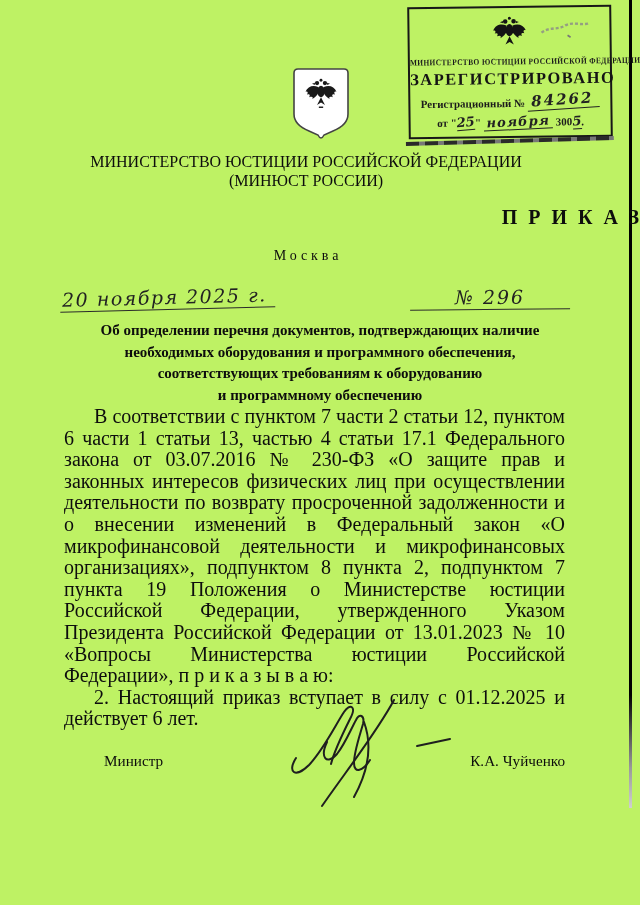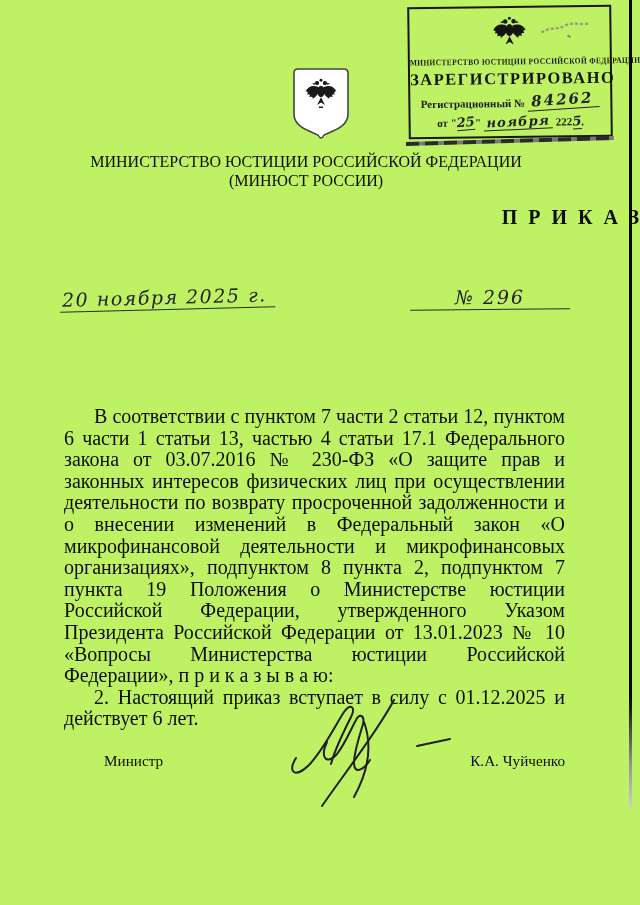--- a/index.html
+++ b/index.html
@@ -96,21 +96,21 @@
     </div>
     <div class="stamp-agency">МИНИСТЕРСТВО ЮСТИЦИИ РОССИЙСКОЙ ФЕДЕРАЦИИ</div>
     <div class="stamp-registered">ЗАРЕГИСТРИРОВАНО</div>
     <div class="stamp-line">
       <span>Регистрационный №</span>
       <span class="hand stamp-reg-num">84262</span>
     </div>
     <div class="stamp-line stamp-date-line">
       <span>от "</span><span class="hand stamp-day">25</span><span>"</span>
       <span class="hand stamp-month">ноября</span>
-      <span>222</span><span class="hand stamp-year-hand">5</span><span>.</span>
+      <span>300</span><span class="hand stamp-year-hand">5</span><span>.</span>
     </div>
   </div>
 
   <svg class="emblem" viewBox="0 0 66 76">
     <path d="M6 6 Q6 2 10 2 H56 Q60 2 60 6 V47 Q60 58 45 64 L36 68 Q33 74 30 68 L21 64 Q6 58 6 47 Z" fill="#fff" stroke="#444" stroke-width="1.6"></path>
     <g transform="translate(15,10) scale(0.36)" fill="#1a1a1a">
       <circle cx="50" cy="9" r="4"></circle>
       <circle cx="39" cy="17" r="6"></circle>
         <circle cx="61" cy="17" r="6"></circle>
       <path d="M33 16 l-8 3 8 3z"></path>
@@ -121,26 +121,33 @@
       <path d="M50 56 L39 78 L50 71 L61 78 Z"></path>
       <path d="M44 82 h12 v4 h-12z"></path>
     </g>
   </svg>
 
   <div class="letterhead">
     <div>МИНИСТЕРСТВО ЮСТИЦИИ РОССИЙСКОЙ ФЕДЕРАЦИИ</div>
     <div>(МИНЮСТ РОССИИ)</div>
   </div>
   <div class="doc-type">ПРИКАЗ</div>
+  <div class="city">Москва</div>
 
   <div class="date-row">
     <span class="hand hand-date">20 ноября 2025 г.</span>
     <span class="hand hand-number">№ 296</span>
   </div>
 
+  <div class="subject">
+    <div>Об определении перечня документов, подтверждающих наличие</div>
+    <div>необходимых оборудования и программного обеспечения,</div>
+    <div>соответствующих требованиям к оборудованию</div>
+    <div>и программному обеспечению</div>
+  </div>
 
   <div class="body-text">
     <p>В соответствии с пунктом 7 части 2 статьи 12, пунктом 6 части 1 статьи 13, частью 4 статьи 17.1 Федерального закона от 03.07.2016 № 230-ФЗ «О защите прав и законных интересов физических лиц при осуществлении деятельности по возврату просроченной задолженности и о внесении изменений в Федеральный закон «О микрофинансовой деятельности и микрофинансовых организациях», подпунктом 8 пункта 2, подпунктом 7 пункта 19 Положения о Министерстве юстиции Российской Федерации, утвержденного Указом Президента Российской Федерации от 13.01.2023 № 10 «Вопросы Министерства юстиции Российской Федерации», п р и к а з ы в а ю:</p>
     <p>2. Настоящий приказ вступает в силу с 01.12.2025 и действует 6 лет.</p>
   </div>
 
   <svg class="signature-svg" viewBox="0 0 220 118">
     <g fill="none" stroke="#1f1f1f" stroke-width="2" stroke-linecap="round">
       <path d="M14 64 C5 78 13 85 27 71 C42 55 54 30 62 18 C68 9 75 12 68 25 C60 41 52 58 49 70"></path>
       <path d="M45 48 C38 63 44 72 55 60 C63 50 69 35 74 26 C77 19 83 21 81 30 C77 44 72 58 72 69 C72 80 81 77 88 66"></path>

